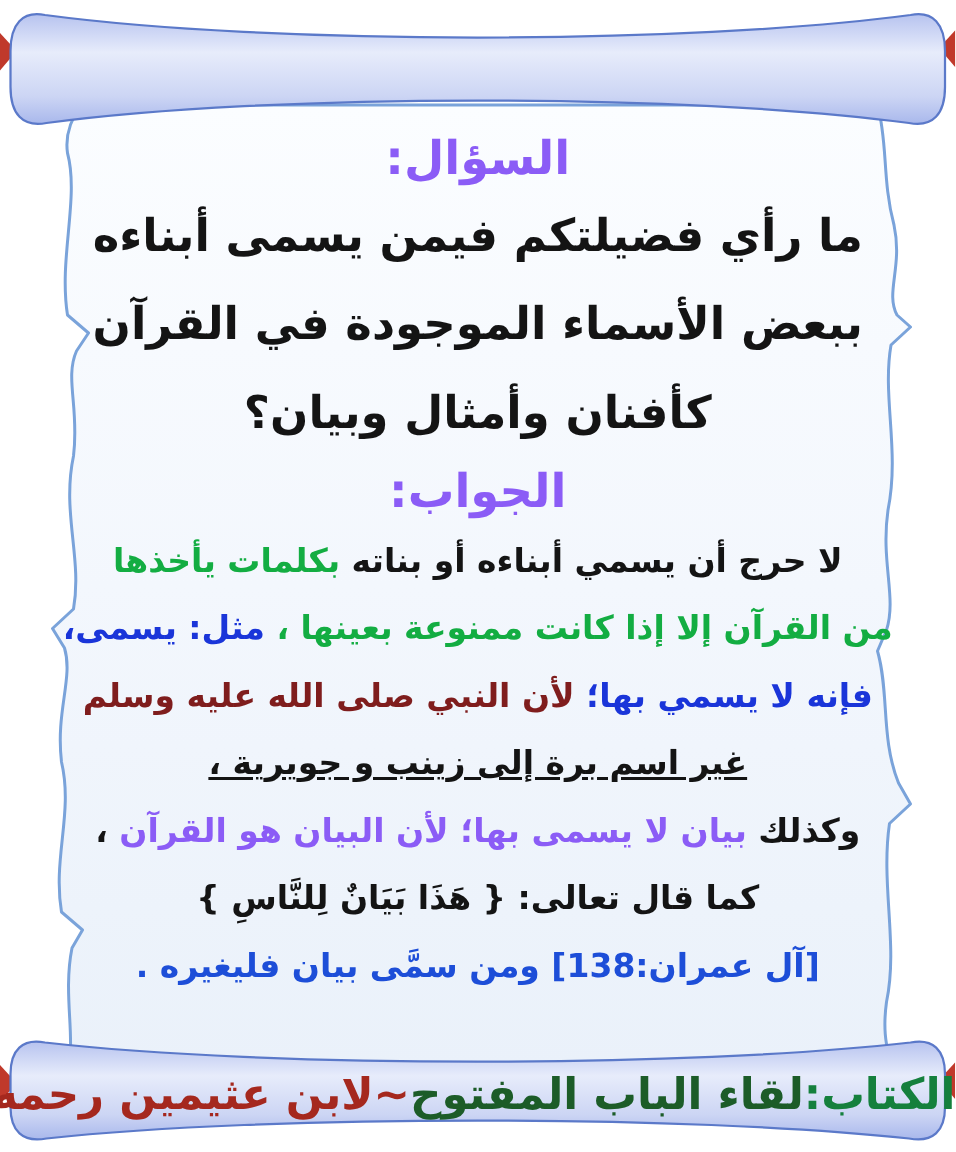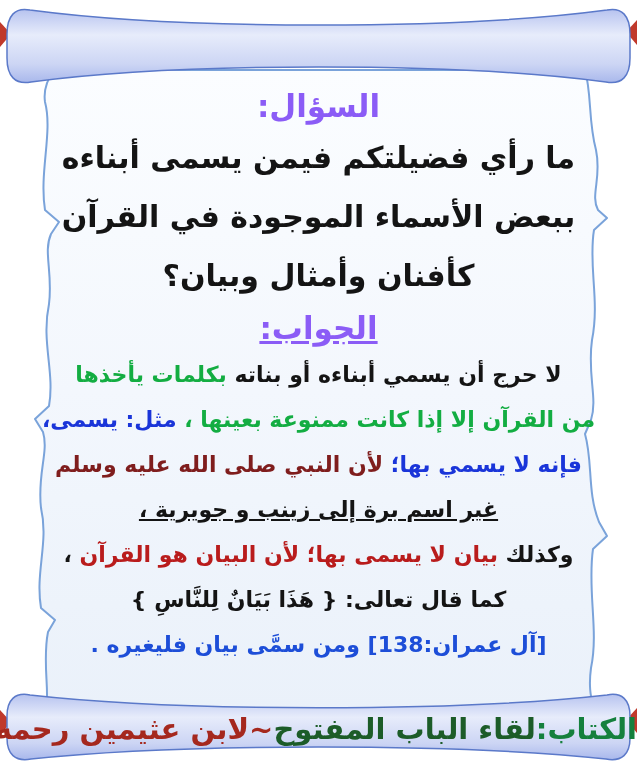--- a/index.html
+++ b/index.html
@@ -17,21 +17,21 @@
     text-align:center; color:#156f33; font-weight:bold; font-size:27px;
     letter-spacing:1px; z-index:5;
   }
   .content {
     position:absolute; top:84px; left:36px; right:36px;
     text-align:center; z-index:4;
   }
   .label {
     color:#8b5cf6; font-size:31px; font-weight:bold; line-height:44px;
   }
-  .label.answer-label { line-height:47px;text-decoration:underline; }
+  .label.answer-label { line-height:47px; }
   .q-line {
     color:#141414; font-size:30px; font-weight:bold; line-height:59px;
     white-space:nowrap;
   }
   .a-line {
     font-size:22px; font-weight:bold; line-height:45px;
     white-space:nowrap; color:#141414;
   }
   .footer {
     position:absolute; bottom:22px; left:0; width:100%;
@@ -119,20 +119,20 @@
     <div class="label">السؤال:</div>
     <div class="q-line">ما رأي فضيلتكم فيمن يسمى أبناءه</div>
     <div class="q-line">ببعض الأسماء الموجودة في القرآن</div>
     <div class="q-line">كأفنان وأمثال وبيان؟</div>
 
     <div class="label answer-label">الجواب:</div>
     <div class="a-line"><span style="color: rgb(20, 20, 20);">لا حرج أن يسمي أبناءه أو بناته </span><span style="color: rgb(19, 173, 66);">بكلمات يأخذها</span></div>
     <div class="a-line"><span style="color: rgb(19, 173, 66);">من القرآن إلا إذا كانت ممنوعة بعينها ، </span><span style="color: rgb(26, 53, 217);">مثل: يسمى،</span></div>
     <div class="a-line"><span style="color: rgb(26, 53, 217);">فإنه لا يسمي بها؛ </span><span style="color: #7f1d1d;">لأن النبي صلى الله عليه وسلم</span></div>
     <div class="a-line"><span style="color: rgb(20, 20, 20); text-decoration: underline;">غير اسم برة إلى زينب و جويرية ،</span></div>
-    <div class="a-line"><span style="color: rgb(20, 20, 20);">وكذلك </span><span style="color: #b91c1c;">بيان لا يسمى بها؛ لأن البيان هو القرآن</span><span style="color: rgb(20, 20, 20);"> ،</span></div>
+    <div class="a-line"><span style="color: rgb(20, 20, 20);">وكذلك </span><span style="color: #8b5cf6;">بيان لا يسمى بها؛ لأن البيان هو القرآن</span><span style="color: rgb(20, 20, 20);"> ،</span></div>
     <div class="a-line"><span style="color: rgb(20, 20, 20);">كما قال تعالى: { هَذَا بَيَانٌ لِلنَّاسِ }</span></div>
     <div class="a-line"><span style="color: #1d4ed8;">[آل عمران:138] ومن سمَّى بيان فليغيره .</span></div>
   </div>
 
   <div class="footer" dir="rtl"><span style="color: #15803d;">الكتاب:</span><span style="color: rgb(28, 92, 40);">لقاء الباب المفتوح</span><span style="color: rgb(165, 40, 30);">~لابن عثيمين رحمه الله</span></div>
 
 </div>
 
 </body></html>

